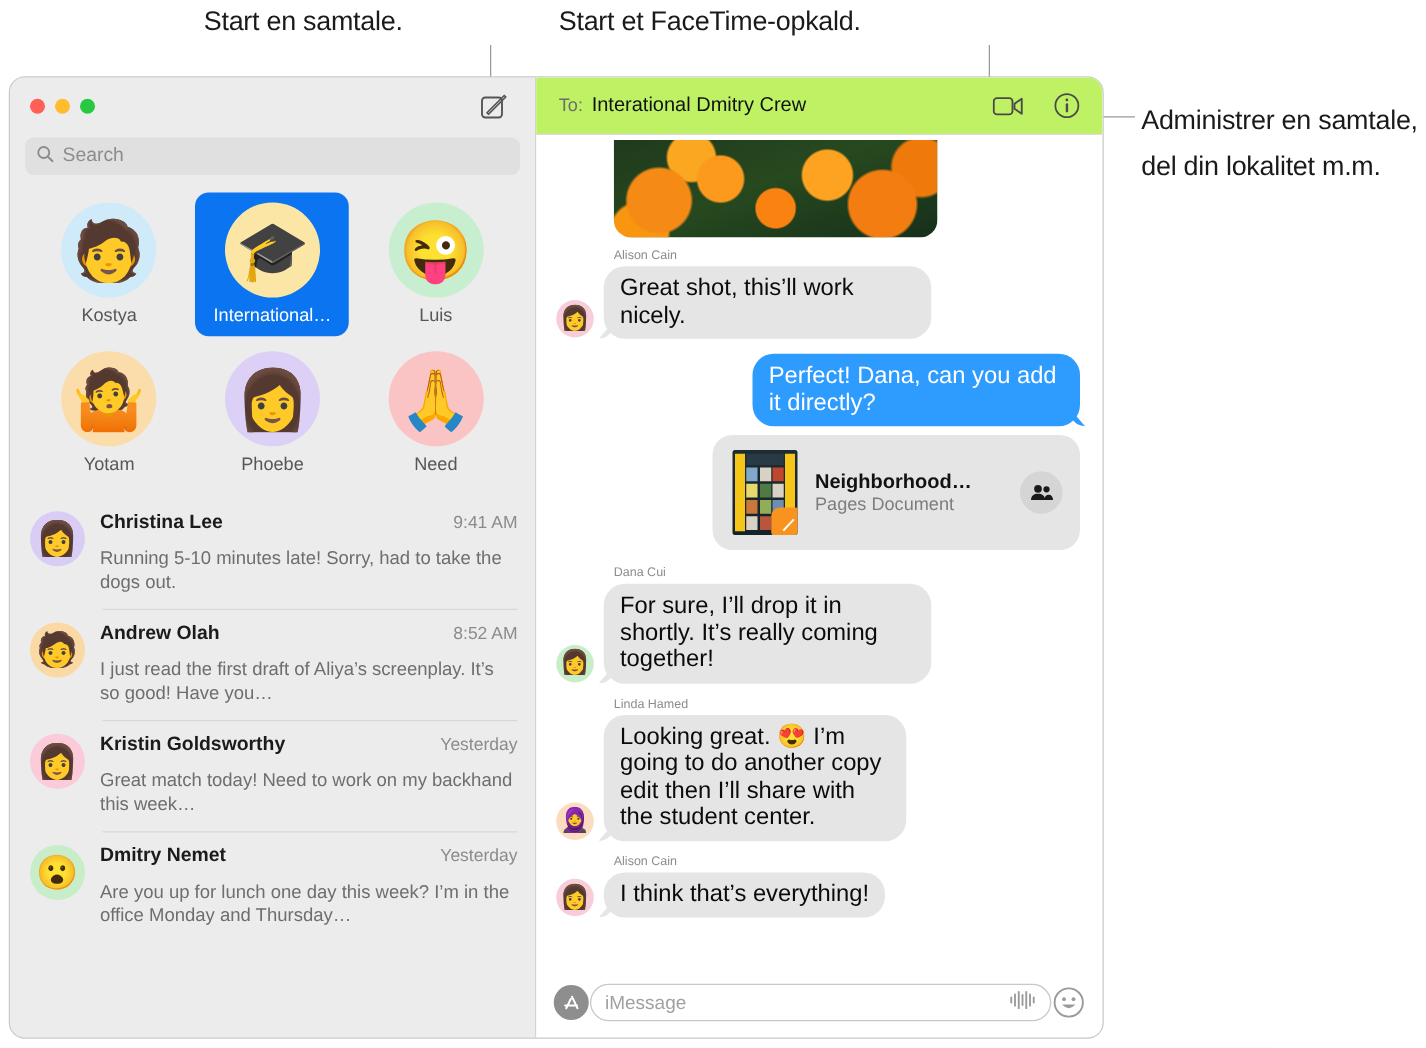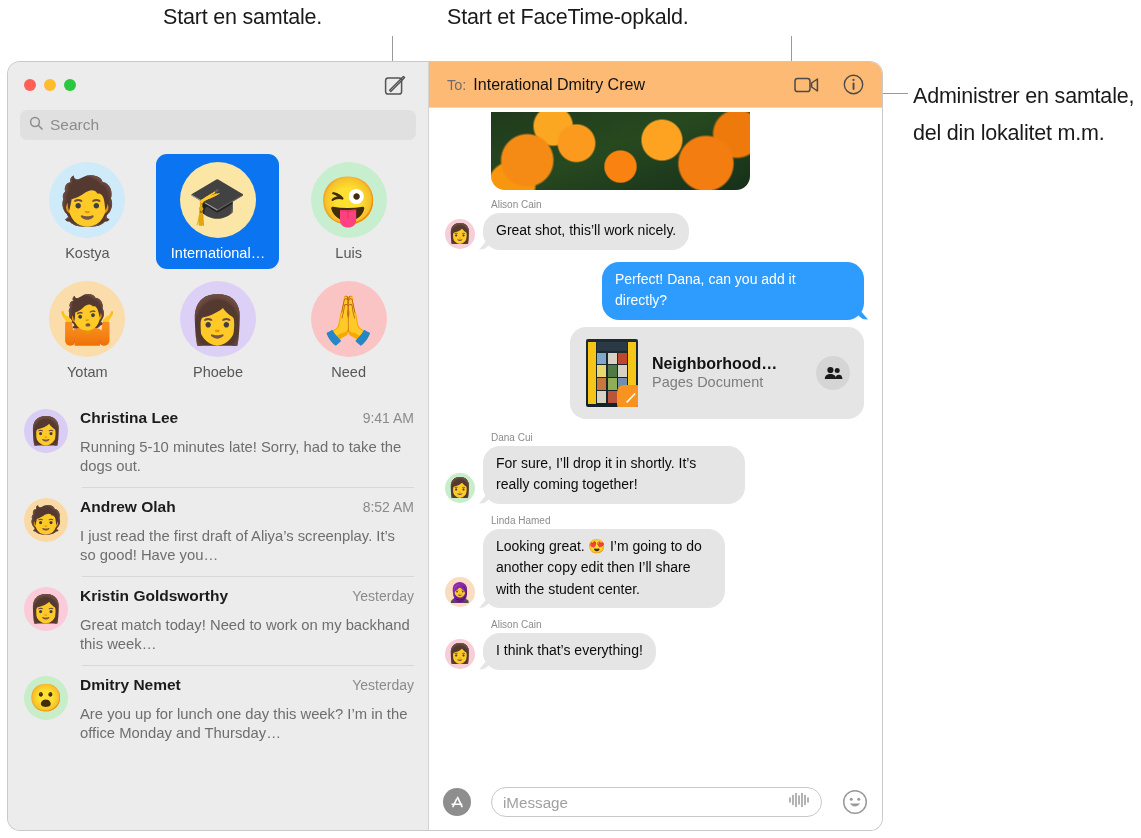--- a/index.html
+++ b/index.html
@@ -143,21 +143,21 @@
   }
 
   
   .thread {
     flex: 1; height: 100%;
     background: #ffffff;
     display: flex; flex-direction: column;
   }
   .thread-head {
     height: 46px; flex: 0 0 46px;
-    background: #fdba74;
+    background: #bef264;
     border-bottom: 1px solid #dedbd8;
     display: flex; align-items: center;
     padding: 0 14px 0 18px; gap: 7px;
   }
   .to-label { font-size: 14.5px; color: #6d6d6d; }
   .to-value { font-size: 16px; color: #111111; flex: 1; }
   .head-icon { cursor: pointer; display: flex; align-items: center; }
 
   .msgs {
     flex: 1; overflow: hidden;
@@ -191,21 +191,21 @@
     width: 30px; height: 30px; border-radius: 50%;
     flex: 0 0 30px;
     display: flex; align-items: center; justify-content: center;
     font-size: 19px; line-height: 1; overflow: hidden;
     margin-bottom: 1px;
   }
   .bubble {
     max-width: 262px;
     padding: 7px 13px 8px 13px;
     border-radius: 17px;
-    font-size: 14px; line-height: 21.5px;
+    font-size: 19px; line-height: 21.5px;
     position: relative;
   }
   .bubble.in { background: #e6e5e5; color: #0b0b0b; }
   .bubble.out { background: #2e9bff; color: #ffffff; }
   .bubble.in::after {
     content: ""; position: absolute; left: -4px; bottom: 0;
     width: 12px; height: 14px;
     background: #e6e5e5;
     border-bottom-right-radius: 12px;
     clip-path: polygon(100% 0, 100% 100%, 0 100%);
@@ -254,21 +254,21 @@
   .att-badge {
     width: 34px; height: 34px; border-radius: 50%;
     background: #d6d5d5; flex: 0 0 34px;
     display: flex; align-items: center; justify-content: center;
   }
 
   
   .composer {
     flex: 0 0 56px; height: 56px;
     display: flex; align-items: center;
-    padding: 0 14px 0 14px; gap: 20px;
+    padding: 0 14px 0 14px; gap: 1px;
   }
   .app-btn {
     width: 28px; height: 28px; border-radius: 50%;
     background: #8e8e8e;
     display: flex; align-items: center; justify-content: center;
     cursor: pointer; flex: 0 0 28px;
   }
   .input-pill {
     flex: 1; height: 30px;
     border: 1px solid #c8c8c8;

